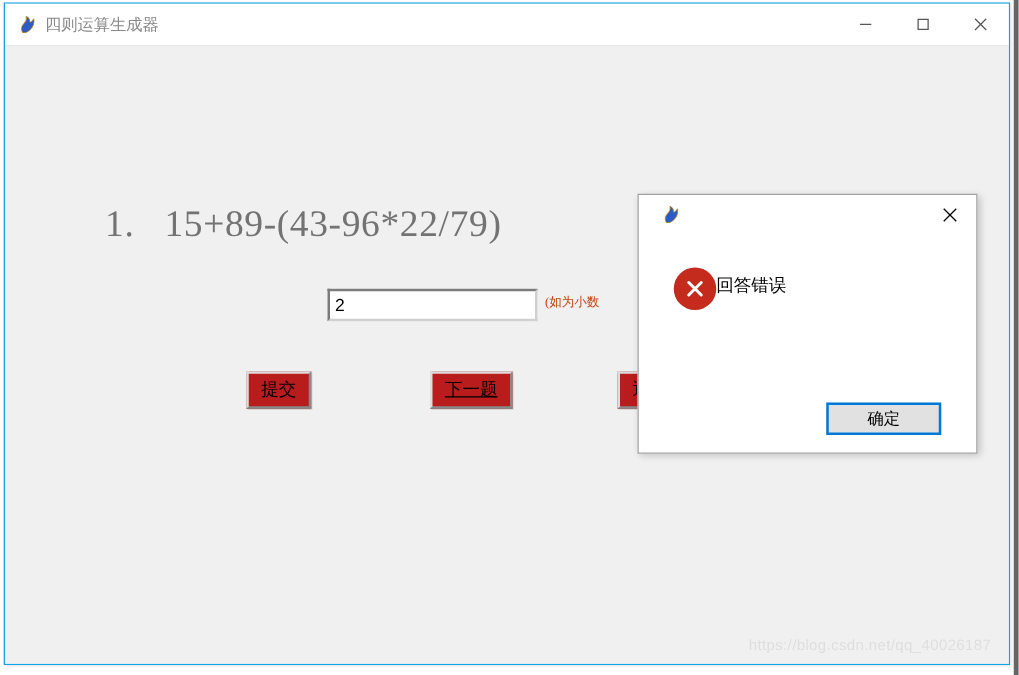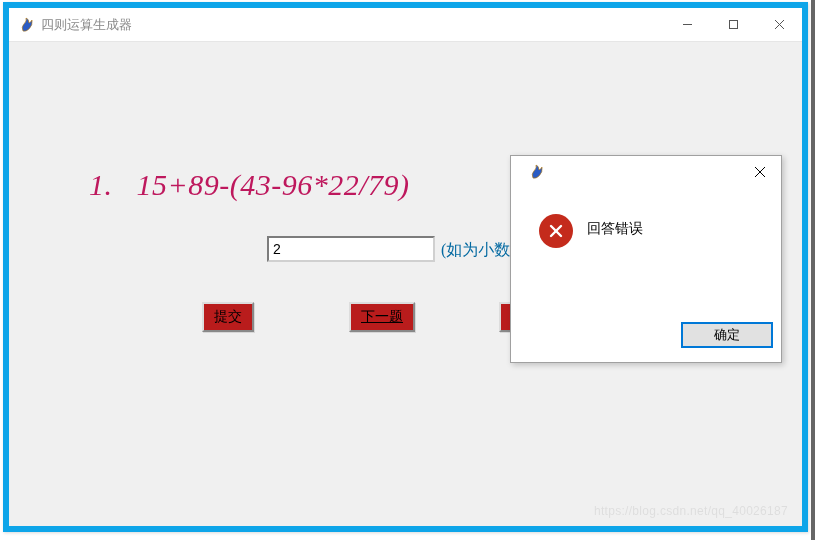--- a/index.html
+++ b/index.html
@@ -6,21 +6,21 @@
     body {
       width: 815px; height: 540px;
       background: #fff;
       font-family: "Microsoft YaHei", "SimSun", sans-serif;
       position: relative; overflow: hidden;
     }
     .main-window {
       position: absolute; left: 3px; top: 2px;
       width: 805px; height: 530px;
       background: #f0f0f0;
-      border: 6px solid #0ea5e9;
+      border: 1px solid #0ea5e9;
       box-shadow: 1px 1px 3px rgba(0,0,0,0.15);
       display: flex; flex-direction: column;
     }
     .titlebar {
       height: 34px; background: #fff;
       display: flex; align-items: center;
       border-bottom: 1px solid #e6e6e6;
     }
     .titlebar-icon {
       width: 16px; height: 16px; margin-left: 10px; margin-right: 6px;
@@ -37,35 +37,34 @@
       color: #777;
     }
     .wc-btn svg { display: block; }
     .client-area {
       flex: 1; position: relative;
       background: #f0f0f0;
     }
     .question-text {
       position: absolute; left: 80px; top: 126px;
       font-family: "SimSun", serif;
-      font-size: 30px; color: #be185d;
+      font-size: 30px; color: #737373;
       letter-spacing: 0.5px;
-      font-style: italic;
     }
     .answer-input {
       position: absolute; left: 258px; top: 194px;
       width: 168px; height: 26px;
       border: 2px inset #d0d0d0;
       background: #fff;
       font-size: 14px; padding: 0 4px;
       outline: none; color: #000;
     }
     .input-hint {
       position: absolute; left: 432px; top: 198px;
-      font-size: 16px; color: #0369a1;
+      font-size: 10px; color: #c2410c;
       font-family: "SimSun", serif;
     }
     .btn {
       position: absolute; height: 30px;
       background: #b91c1c;
       border: 2px outset #ddd;
       font-size: 14px; font-family: "SimSun","Microsoft YaHei", sans-serif;
       padding: 0 10px;
       cursor: default;
       box-shadow: 1px 1px 0 rgba(0,0,0,0.1);
@@ -84,36 +83,36 @@
       height: 32px; display: flex; align-items: center;
       padding-left: 8px;
     }
     .dialog-titlebar .spacer { flex: 1; }
     .dialog-close {
       width: 42px; height: 32px;
       display: flex; align-items: center; justify-content: center;
     }
     .dialog-body {
       flex: 1; display: flex; align-items: flex-start;
-      padding: 24px 20px 0 28px; gap: 14px;
+      padding: 24px 20px 0 28px; 
     }
     .error-icon-circle {
       width: 34px; height: 34px; border-radius: 50%;
       background: #c42b1c; flex-shrink: 0;
       display: flex; align-items: center; justify-content: center;
       margin-top: 2px;
     }
     .error-icon-circle svg { display: block; }
     .dialog-message {
       font-size: 14px; color: #000; padding-top: 8px;
       font-family: "Microsoft YaHei","SimSun",sans-serif;
     }
     .dialog-footer {
       height: 54px; display: flex; align-items: center;
-      justify-content: flex-end; padding-right: 8px;
+      justify-content: flex-end; padding-right: 28px;
     }
     .dialog-ok {
       width: 92px; height: 26px;
       background: #e1e1e1;
       border: 2px solid #0078d7;
       font-size: 13px; color: #000;
       font-family: "Microsoft YaHei","SimSun",sans-serif;
       cursor: default;
     }
     .watermark {

